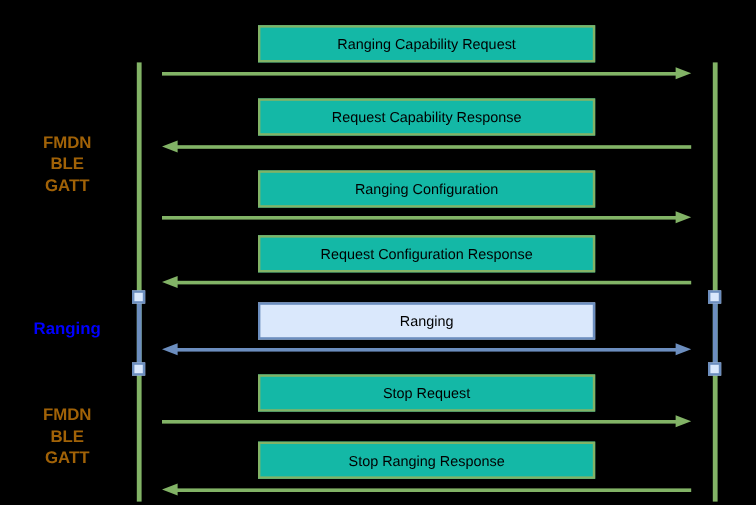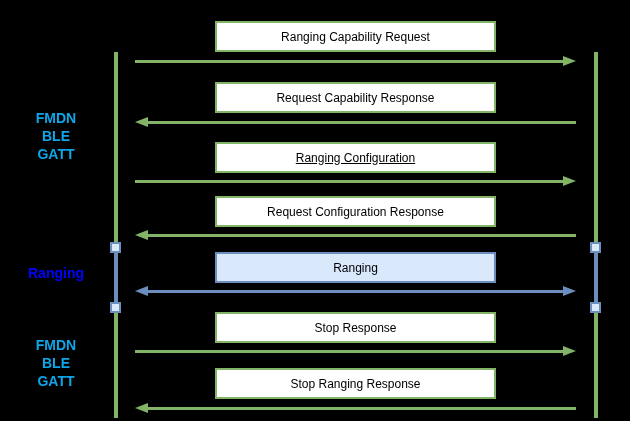--- a/index.html
+++ b/index.html
@@ -16,21 +16,21 @@
   .lane-label {
     position: absolute;
     left: 0;
     width: 112px;
     text-align: center;
     font-weight: bold;
     font-size: 14px;
     line-height: 18px;
     white-space: pre-line;
   }
-  .lane-green { color: #0ea5e9; }
+  .lane-green { color: #a16207; }
   .lane-blue  { color: #0000ff; }
   #lane-top    { top: 109px; }
   #lane-mid    { top: 264px; }
   #lane-bottom { top: 336px; }
 
   
   .lifeline {
     position: absolute;
     top: 52px;
     height: 366px;
@@ -68,25 +68,25 @@
     left: 215px;
     width: 281px;
     height: 31px;
     box-sizing: border-box;
     display: flex;
     align-items: center;
     justify-content: center;
     font-size: 12px;
     color: #000000;
   }
-  .box-green { background: #ffffff; border: 2px solid #82b366; }
+  .box-green { background: #14b8a6; border: 2px solid #82b366; }
   .box-blue  { background: #dae8fc; border: 2px solid #6c8ebf; }
   #box-1 { top: 21px;  }
   #box-2 { top: 82px;  }
-  #box-3 { top: 142px; text-decoration: underline; }
+  #box-3 { top: 142px; }
   #box-4 { top: 196px; }
   #box-5 { top: 252px; }
   #box-6 { top: 312px; }
   #box-7 { top: 368px; }
 
   
   .arrow {
     position: absolute;
     left: 135px;
     width: 441px;
@@ -176,21 +176,21 @@
     <div class="head head-left"></div>
   </div>
 
   <div id="box-5" class="msg-box box-blue">Ranging</div>
   <div id="arrow-5" class="arrow blue dir-both">
     <div class="shaft"></div>
     <div class="head head-left"></div>
     <div class="head head-right"></div>
   </div>
 
-  <div id="box-6" class="msg-box box-green">Stop Response</div>
+  <div id="box-6" class="msg-box box-green">Stop Request</div>
   <div id="arrow-6" class="arrow green dir-right">
     <div class="shaft"></div>
     <div class="head head-right"></div>
   </div>
 
   <div id="box-7" class="msg-box box-green">Stop Ranging Response</div>
   <div id="arrow-7" class="arrow green dir-left">
     <div class="shaft"></div>
     <div class="head head-left"></div>
   </div>

